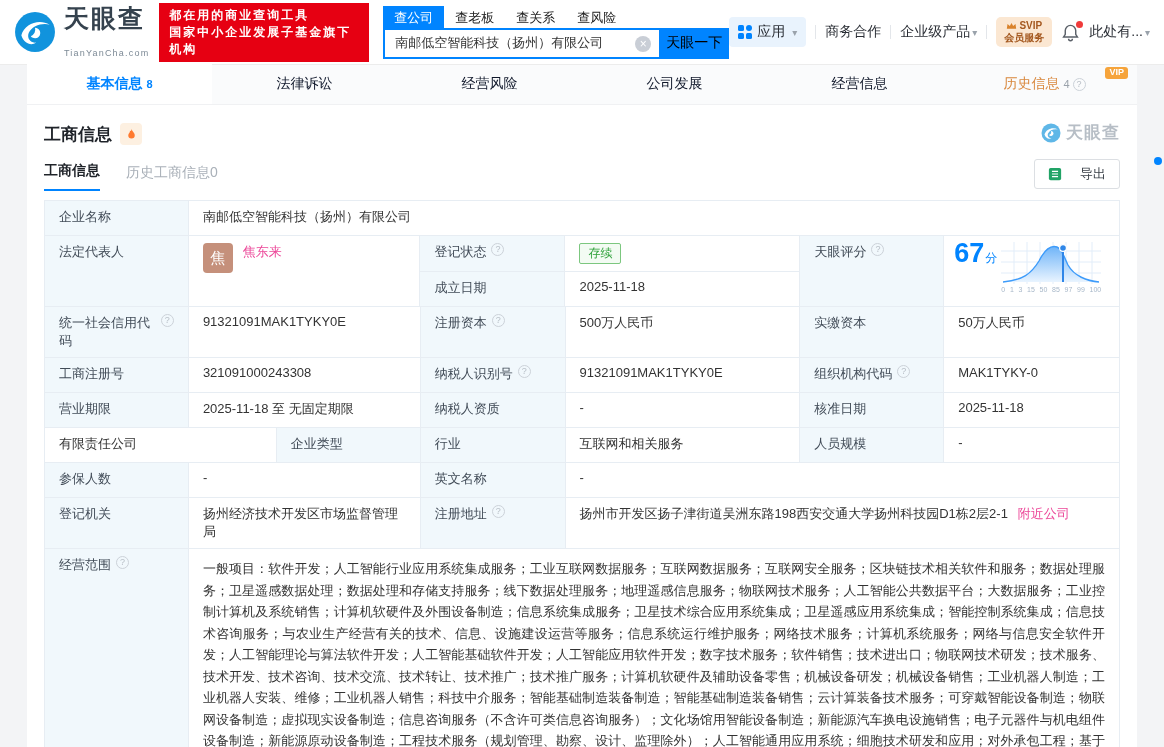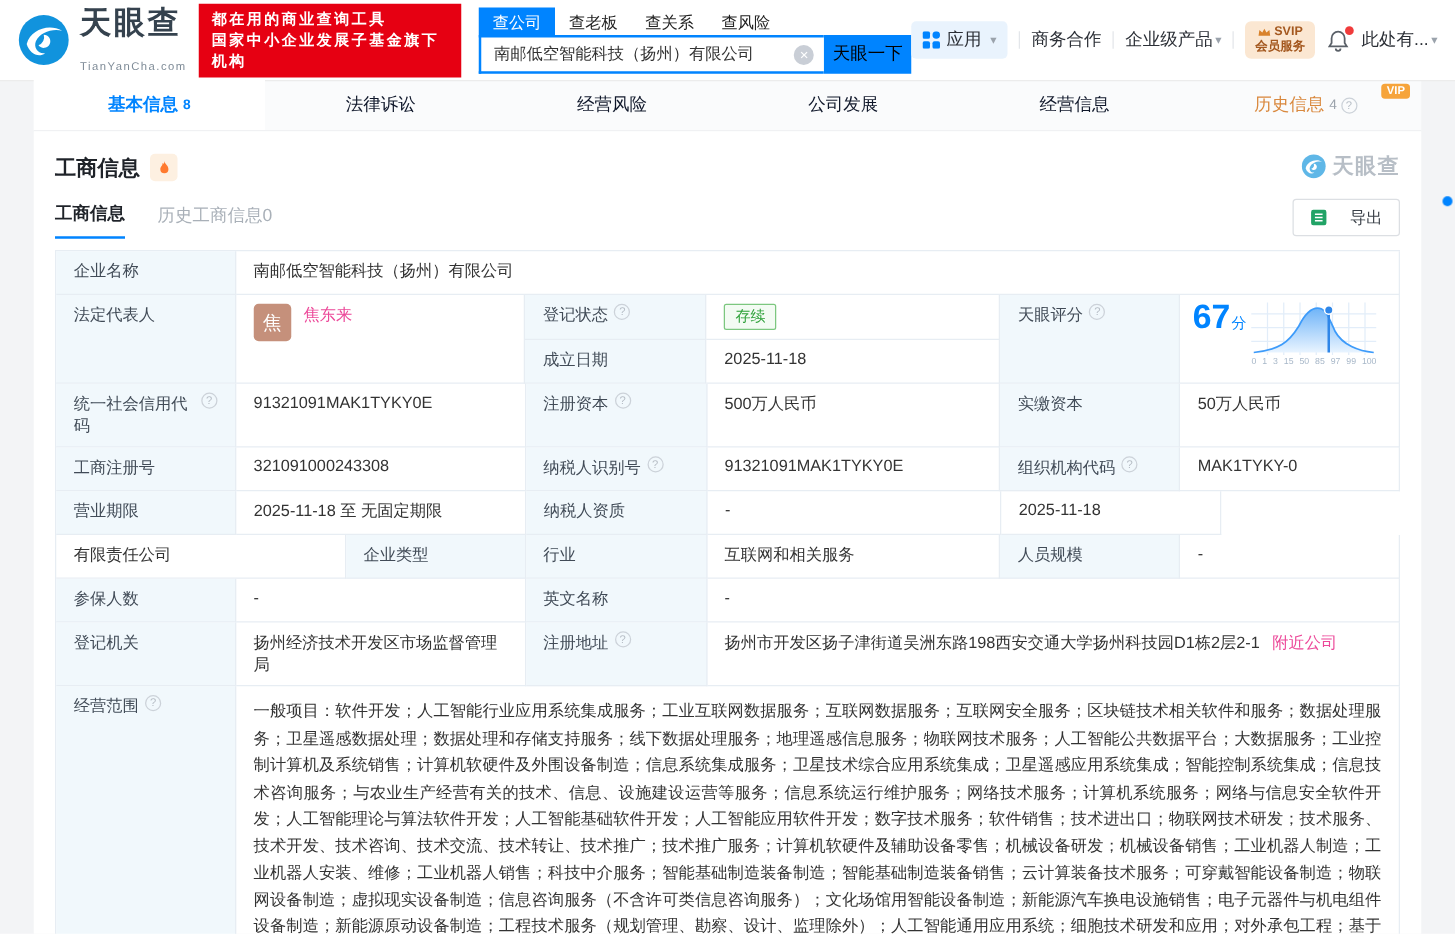--- a/index.html
+++ b/index.html
@@ -352,20 +352,23 @@
         </div>
       <div class="cell w2">
           <span>2025-11-18 至 无固定期限</span>
         </div>
       <div class="cell label w3">
           <span>纳税人资质</span>
         </div>
       <div class="cell w4">
           <span>-</span>
         </div>
+      <div class="cell label w5">
+          <span>核准日期</span>
+        </div>
       <div class="cell w6">
           <span>2025-11-18</span>
         </div>
     </div>
 
     <div class="trow">
       <div class="cell w2">
           <span>有限责任公司</span>
         </div>
       <div class="cell label w1">

